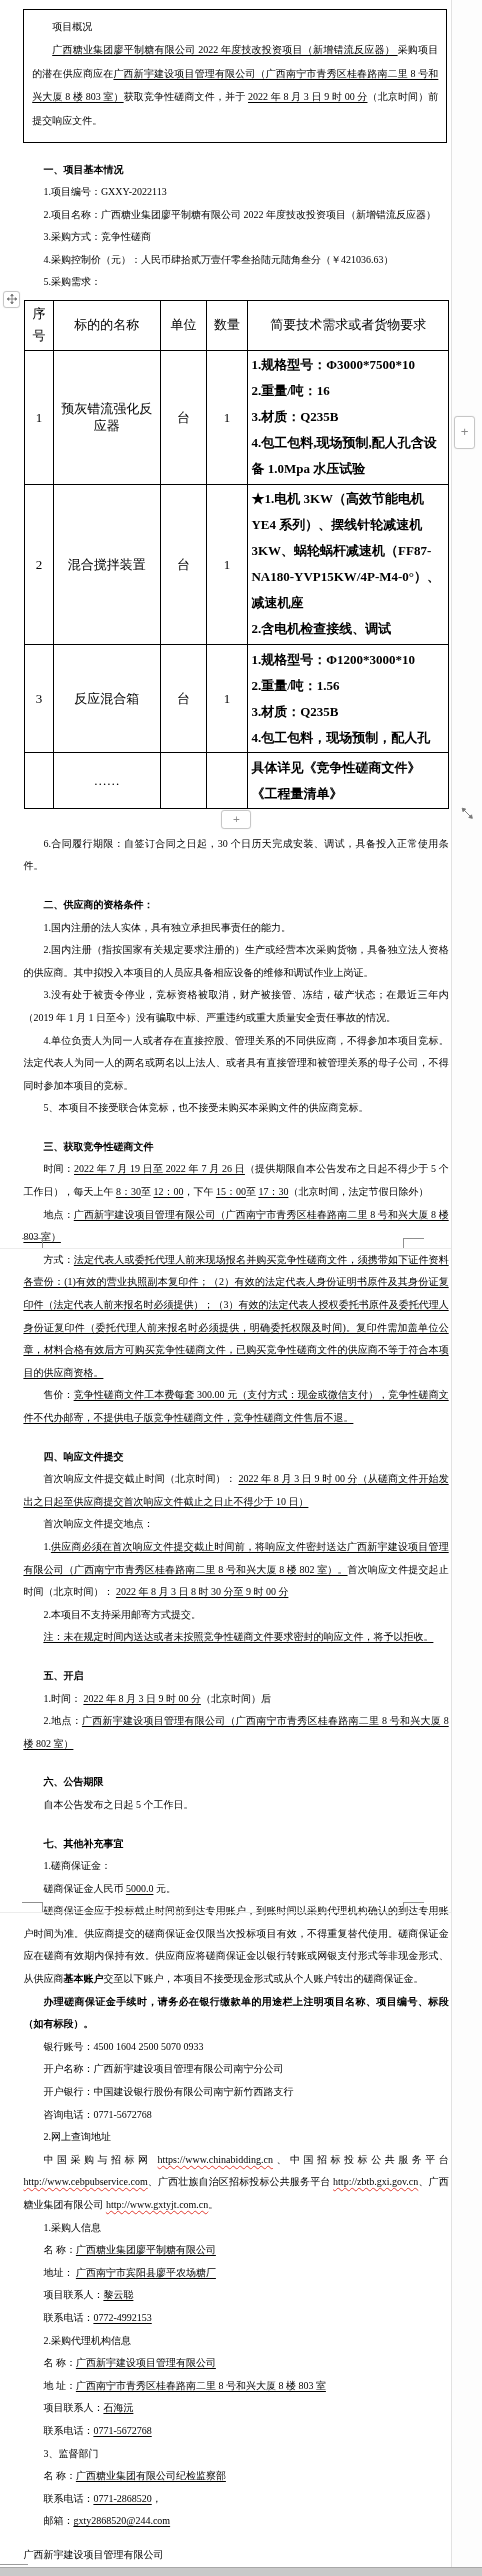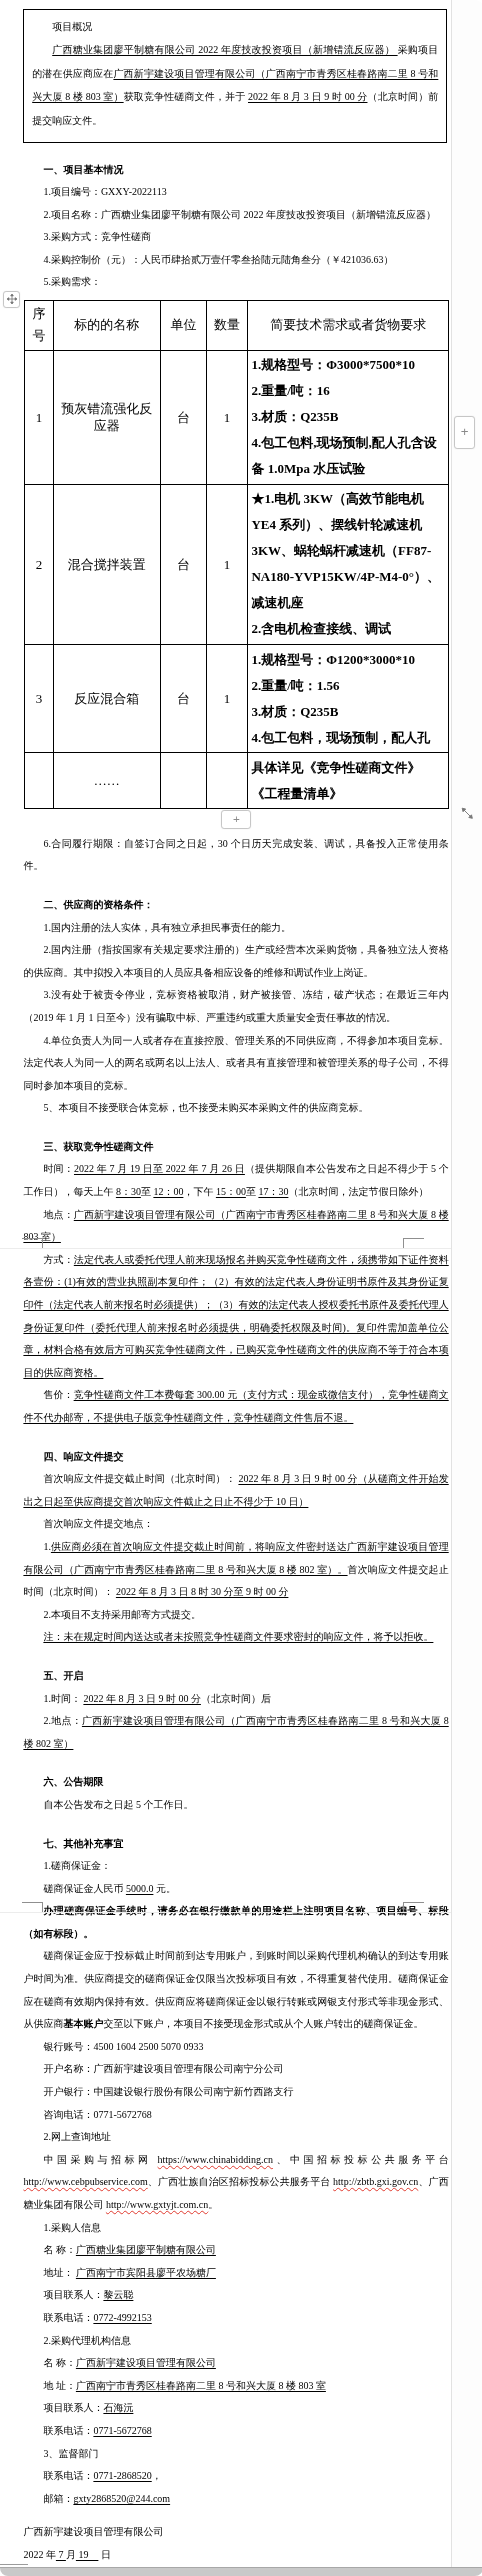--- a/index.html
+++ b/index.html
@@ -1,17 +1,17 @@
 <!DOCTYPE html>
 <html style="font-size:12.5px"><head>
 <meta charset="utf-8">
 <style>
   html,body{margin:0;padding:0;background:#ffffff;}
   .stage{position:relative;width:483px;height:2576px;background:#fdfdfd;overflow:hidden;
-         font-family:"Liberation Serif","DejaVu Serif",serif;color:#000;border-radius:8px;}
+         font-family:"Liberation Serif","DejaVu Serif",serif;color:#000;}
   .page{position:absolute;left:0;top:0;width:451px;height:2567px;background:#ffffff;}
   .page-edge{position:absolute;left:451px;top:0;width:0.8px;height:2567px;background:#e2e2e2;}
   .bottom-band{position:absolute;left:0;top:2567px;width:483px;height:8.6px;background:#c9c9c9;border-top:0.8px solid #a8a8a8;box-sizing:border-box;}
   .bottom-mark{position:absolute;left:0;top:2564px;width:28px;height:0.8px;background:#9b9b9b;}
   .content{padding:9.4px 2.3px 0 23.4px;font-size:10px;line-height:22.6px;}
   p{margin:0;text-align:justify;}
   .ind{text-indent:2em;}
   .h{font-weight:bold;text-indent:2em;}
   .u{text-decoration:underline;text-underline-offset:2.3px;}
   .b{font-weight:bold;}
@@ -169,40 +169,41 @@
       <p class="h sp">五、开启</p>
       <p class="ind"><span>1.时间： </span><span class="u">2022 年 8 月 3 日 9 时 00 分</span><span>（北京时间）后</span></p>
       <p class="ind"><span>2.地点：</span><span class="u">广西新宇建设项目管理有限公司（广西南宁市青秀区桂春路南二里 8 号和兴大厦 8 楼 802 室）</span></p>
 
       <p class="h sp">六、公告期限</p>
       <p class="ind">自本公告发布之日起 5 个工作日。</p>
 
       <p class="h sp">七、其他补充事宜</p>
       <p class="ind">1.磋商保证金：</p>
       <p class="ind"><span>磋商保证金人民币 </span><span class="u">5000.0</span><span> 元。</span></p>
+      <p class="ind"><span>磋商保证金应于投标截止时间前到达专用账户，到账时间以采购代理机构确认的到达专用账户时间为准。供应商提交的磋商保证金仅限当次投标项目有效，不得重复替代使用。磋商保证金应在磋商有效期内保持有效。供应商应将磋商保证金以银行转账或网银支付形式等非现金形式、从供应商</span><span class="b">基本账户</span><span>交至以下账户，本项目不接受现金形式或从个人账户转出的磋商保证金。</span></p>
       <p class="ind"><span class="b">办理磋商保证金手续时，请务必在银行缴款单的用途栏上注明项目名称、项目编号、标段（如有标段）。</span></p>
-      <p class="ind"><span>磋商保证金应于投标截止时间前到达专用账户，到账时间以采购代理机构确认的到达专用账户时间为准。供应商提交的磋商保证金仅限当次投标项目有效，不得重复替代使用。磋商保证金应在磋商有效期内保持有效。供应商应将磋商保证金以银行转账或网银支付形式等非现金形式、从供应商</span><span class="b">基本账户</span><span>交至以下账户，本项目不接受现金形式或从个人账户转出的磋商保证金。</span></p>
       <p class="ind">银行账号：4500 1604 2500 5070 0933</p>
       <p class="ind">开户名称：广西新宇建设项目管理有限公司南宁分公司</p>
       <p class="ind">开户银行：中国建设银行股份有限公司南宁新竹西路支行</p>
       <p class="ind">咨询电话：0771-5672768</p>
       <p class="ind">2.网上查询地址</p>
       <p class="ind"><span>中国采购与招标网 </span><span class="wavy">https://www.chinabidding.cn</span><span>、中国招标投标公共服务平台 </span><span class="wavy">http://www.cebpubservice.com</span><span>、广西壮族自治区招标投标公共服务平台 </span><span class="wavy">http://zbtb.gxi.gov.cn</span><span>、广西糖业集团有限公司 </span><span class="wavy">http://www.gxtyjt.com.cn</span><span>。</span></p>
 
       <p class="ind">1.采购人信息</p>
       <p class="ind"><span>名 称：</span><span class="u">广西糖业集团廖平制糖有限公司</span></p>
       <p class="ind"><span>地址： </span><span class="u">广西南宁市宾阳县廖平农场糖厂</span></p>
       <p class="ind"><span>项目联系人：</span><span class="u">黎云聪</span></p>
       <p class="ind"><span>联系电话：</span><span class="u">0772-4992153</span></p>
       <p class="ind">2.采购代理机构信息</p>
       <p class="ind"><span>名 称：</span><span class="u">广西新宇建设项目管理有限公司</span></p>
       <p class="ind"><span>地 址：</span><span class="u">广西南宁市青秀区桂春路南二里 8 号和兴大厦 8 楼 803 室</span></p>
       <p class="ind"><span>项目联系人：</span><span class="u">石海沅</span></p>
       <p class="ind"><span>联系电话：</span><span class="u">0771-5672768</span></p>
       <p class="ind">3、监督部门</p>
+      <p class="ind"><span>名 称：</span><span class="u">广西糖业集团有限公司纪检监察部</span></p>
       <p class="ind"><span>联系电话：</span><span class="u">0771-2868520</span><span>，</span></p>
       <p class="ind"><span>邮箱：</span><span class="u">gxty2868520@244.com</span></p>
 
       <div class="footer">
         <p>广西新宇建设项目管理有限公司</p>
         <p><span>2022 年</span><span class="u"> 7 </span><span>月</span><span class="u"> 19　</span><span> 日</span></p>
       </div>
     </div>
 
     <div class="pbreak" style="top:1238px;">

